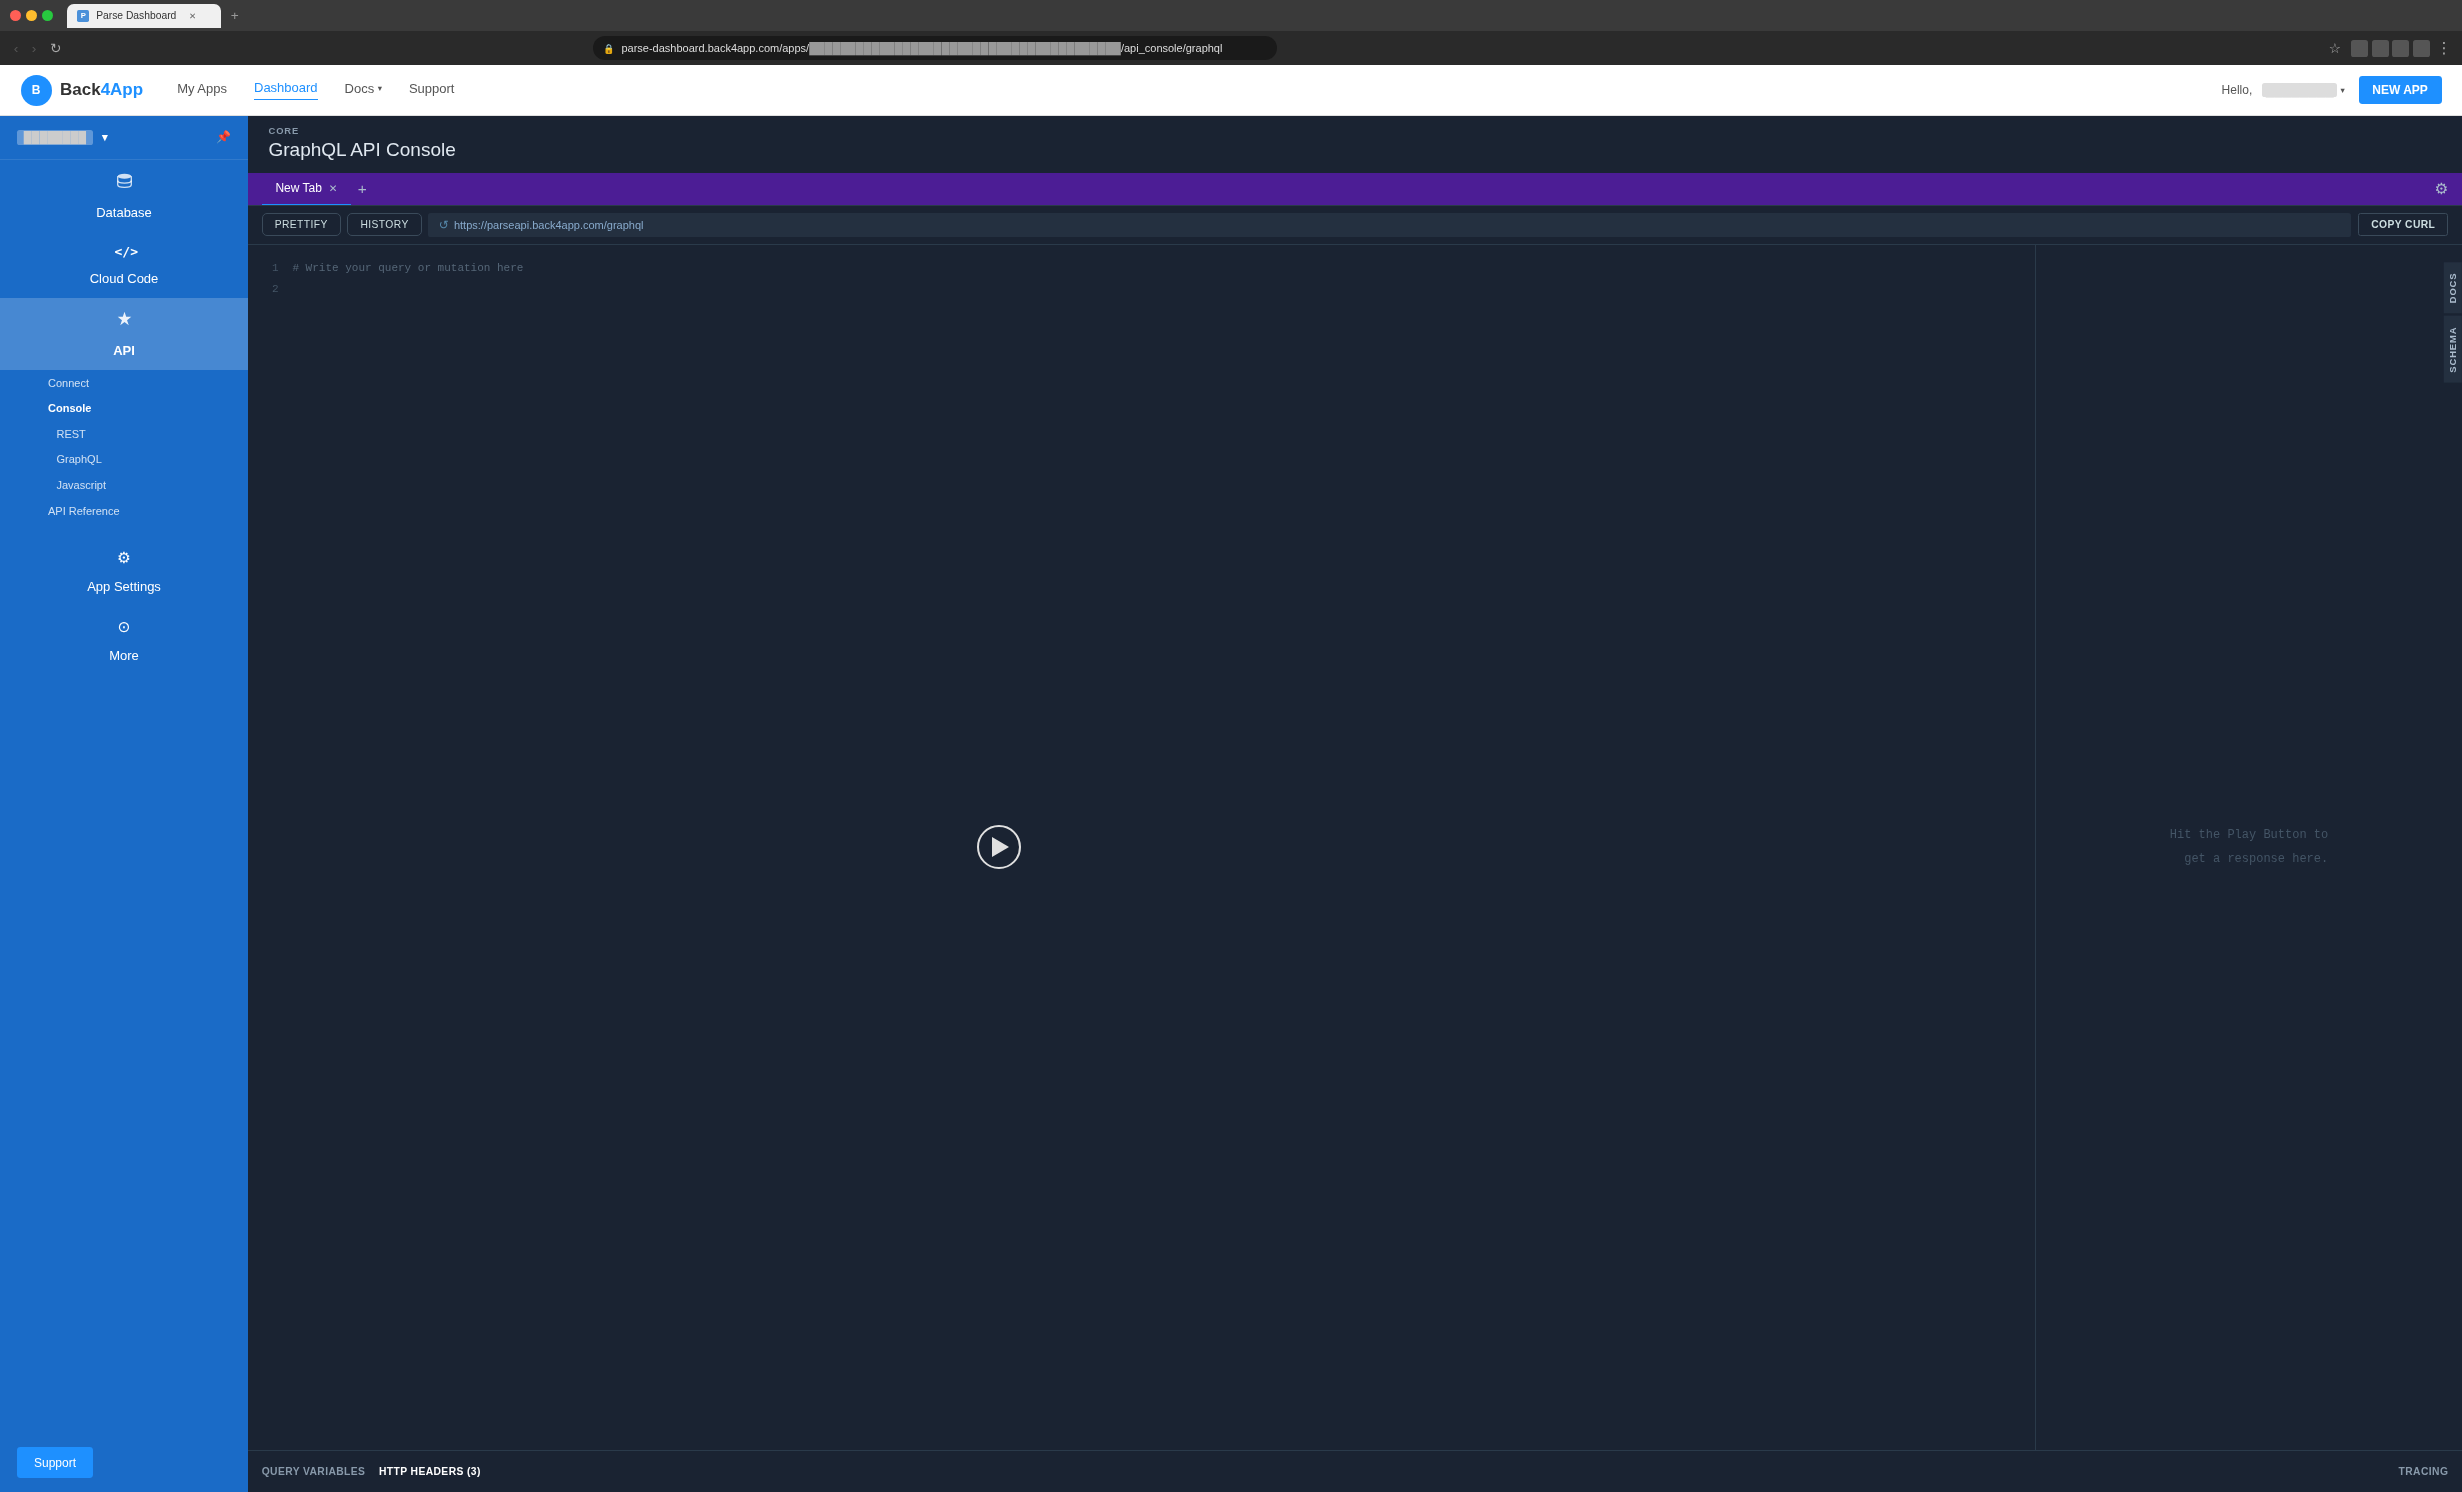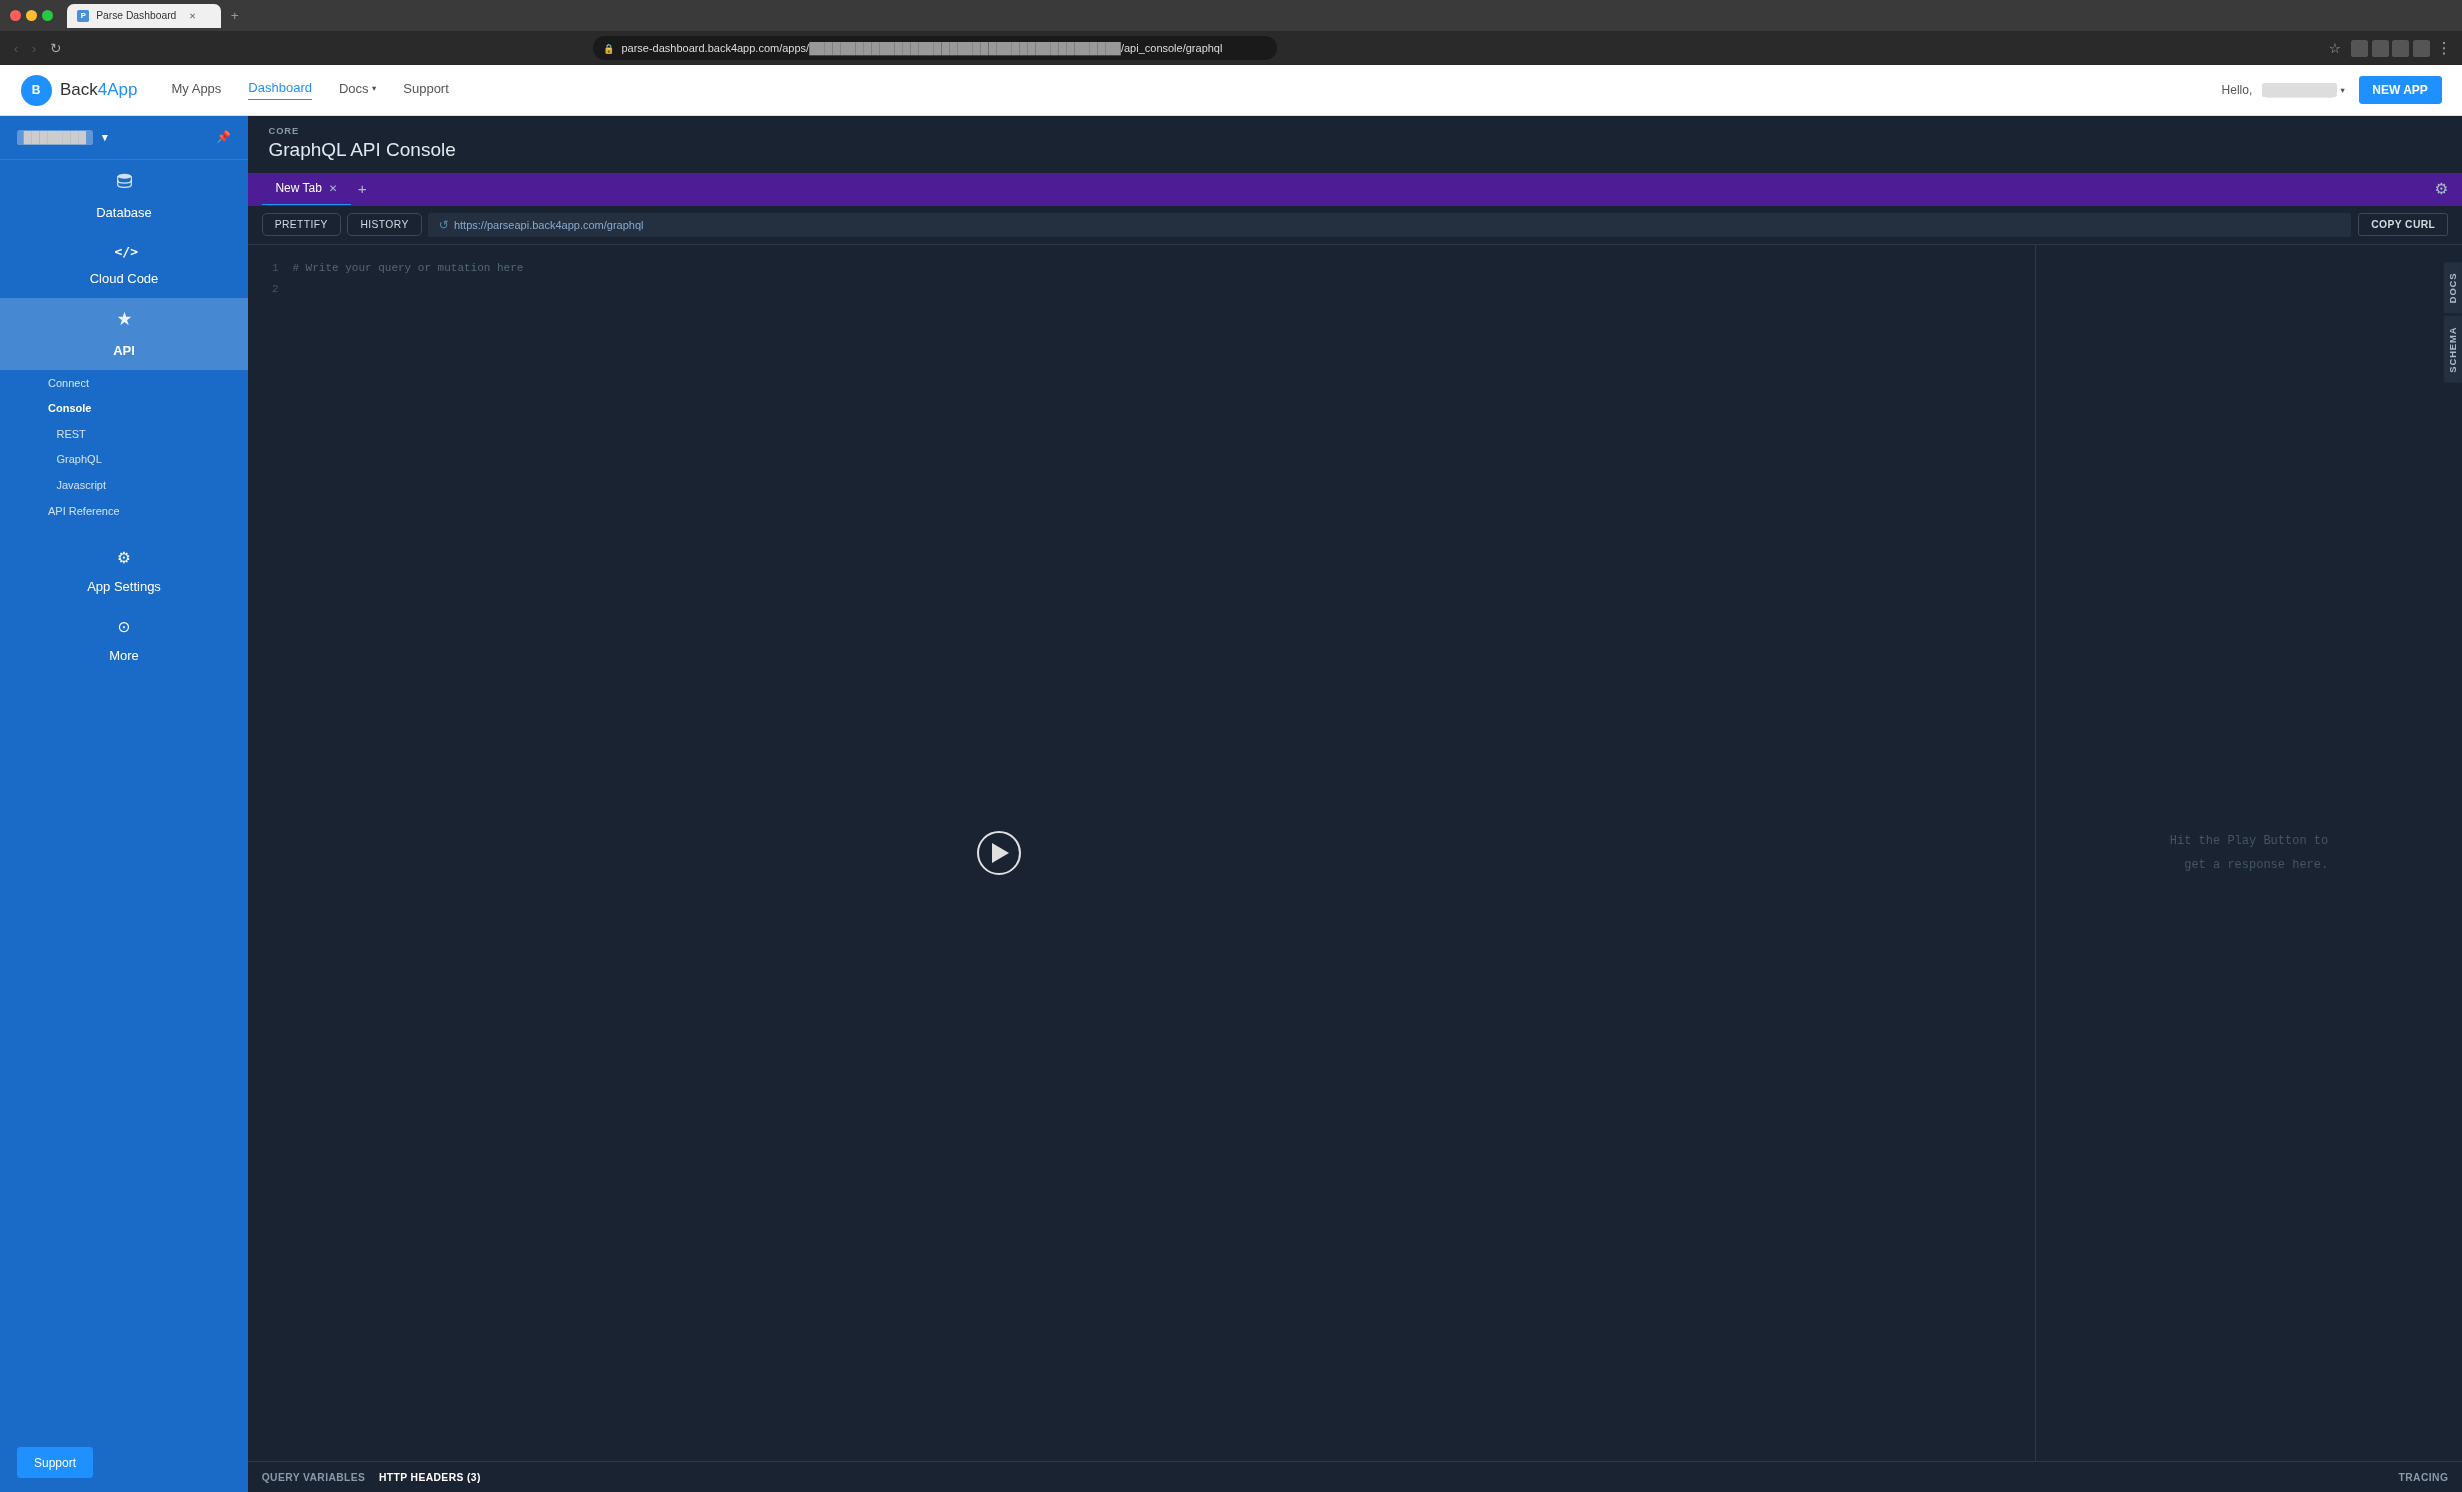--- a/index.html
+++ b/index.html
@@ -27,21 +27,21 @@
     .url-text { color: #ddd; font-size: 11px; flex: 1; }
     .star-icon { color: #aaa; font-size: 13.7px; margin-left: auto; padding: 3.4px; }
     .ext-icons { display: flex; gap: 3.4px; align-items: center; }
     .ext-icon { width: 17px; height: 17px; background: #555; border-radius: 2.6px; }
     .menu-dots { color: #aaa; font-size: 15.4px; cursor: pointer; }
 
     
     .app-header { background: #fff; height: 51px; display: flex; align-items: center; padding: 0 20.5px; border-bottom: 0.9px solid #e0e0e0; }
     .logo-area { display: flex; align-items: center; gap: 8.5px; margin-right: 34px; }
     .logo-icon { width: 31px; height: 31px; background: #1e90ff; border-radius: 50%; display: flex; align-items: center; justify-content: center; color: white; font-size: 15.4px; font-weight: bold; }
-    .logo-text { font-size: 17px; font-weight: 400; color: #333; }
+    .logo-text { font-size: 17px; font-weight: 700; color: #333; }
     .logo-text span { color: #1e90ff; }
     .nav-links { display: flex; gap: 27px; align-items: center; flex: 1; }
     .nav-link { font-size: 13px; color: #555; cursor: pointer; text-decoration: none; padding-bottom: 3.4px; }
     .nav-link.active { color: #1e90ff; border-bottom: 1.7px solid #1e90ff; font-weight: 500; }
     .nav-link.has-dropdown { display: flex; align-items: center; gap: 3.4px; }
     .header-right { display: flex; align-items: center; gap: 13.7px; }
     .hello-text { font-size: 12px; color: #555; display: flex; align-items: center; gap: 3.4px; }
     .new-app-btn { background: #1e90ff; color: white; border: none; border-radius: 3.4px; padding: 6.8px 13.7px; font-size: 12px; font-weight: 600; cursor: pointer; }
 
     
@@ -102,21 +102,21 @@
 
     
     .response-area { width: 427px; background: #1a2332; border-left: 0.9px solid #2a3a4a; display: flex; align-items: center; justify-content: center; position: relative; }
     .response-hint { color: #445566; font-family: 'Courier New', monospace; font-size: 12px; text-align: right; line-height: 24px; }
 
     
     .side-tabs { position: absolute; right: 0; top: 0; height: 100%; display: flex; flex-direction: column; justify-content: flex-start; padding-top: 17px; gap: 3.4px; }
     .side-tab { writing-mode: vertical-rl; text-orientation: mixed; transform: rotate(180deg); background: #243040; color: #aabbcc; font-size: 9.4px; font-weight: 600; letter-spacing: 0.9px; padding: 10.3px 3.4px; cursor: pointer; }
 
     
-    .bottom-bar { background: #1a2332; border-top: 0.9px solid #2a3a4a; display: flex; align-items: center; padding: 0 13.7px; height: 31px; }
+    .bottom-bar { background: #1a2332; border-top: 0.9px solid #2a3a4a; display: flex; align-items: center; padding: 0 13.7px; height: 42px; }
     .bottom-tab { color: #8899aa; font-size: 10.3px; font-weight: 600; letter-spacing: 0.4px; padding: 6.8px 13.7px 6.8px 0; cursor: pointer; text-transform: uppercase; }
     .bottom-tab.active { color: white; }
     .bottom-right { margin-left: auto; color: #8899aa; font-size: 10.3px; font-weight: 700; letter-spacing: 0.4px; text-transform: uppercase; cursor: pointer; }
   </style>
 </head>
 <body>
 
 <div class="browser-chrome">
   <div class="traffic-lights">
     <div class="traffic-light tl-red"></div>

